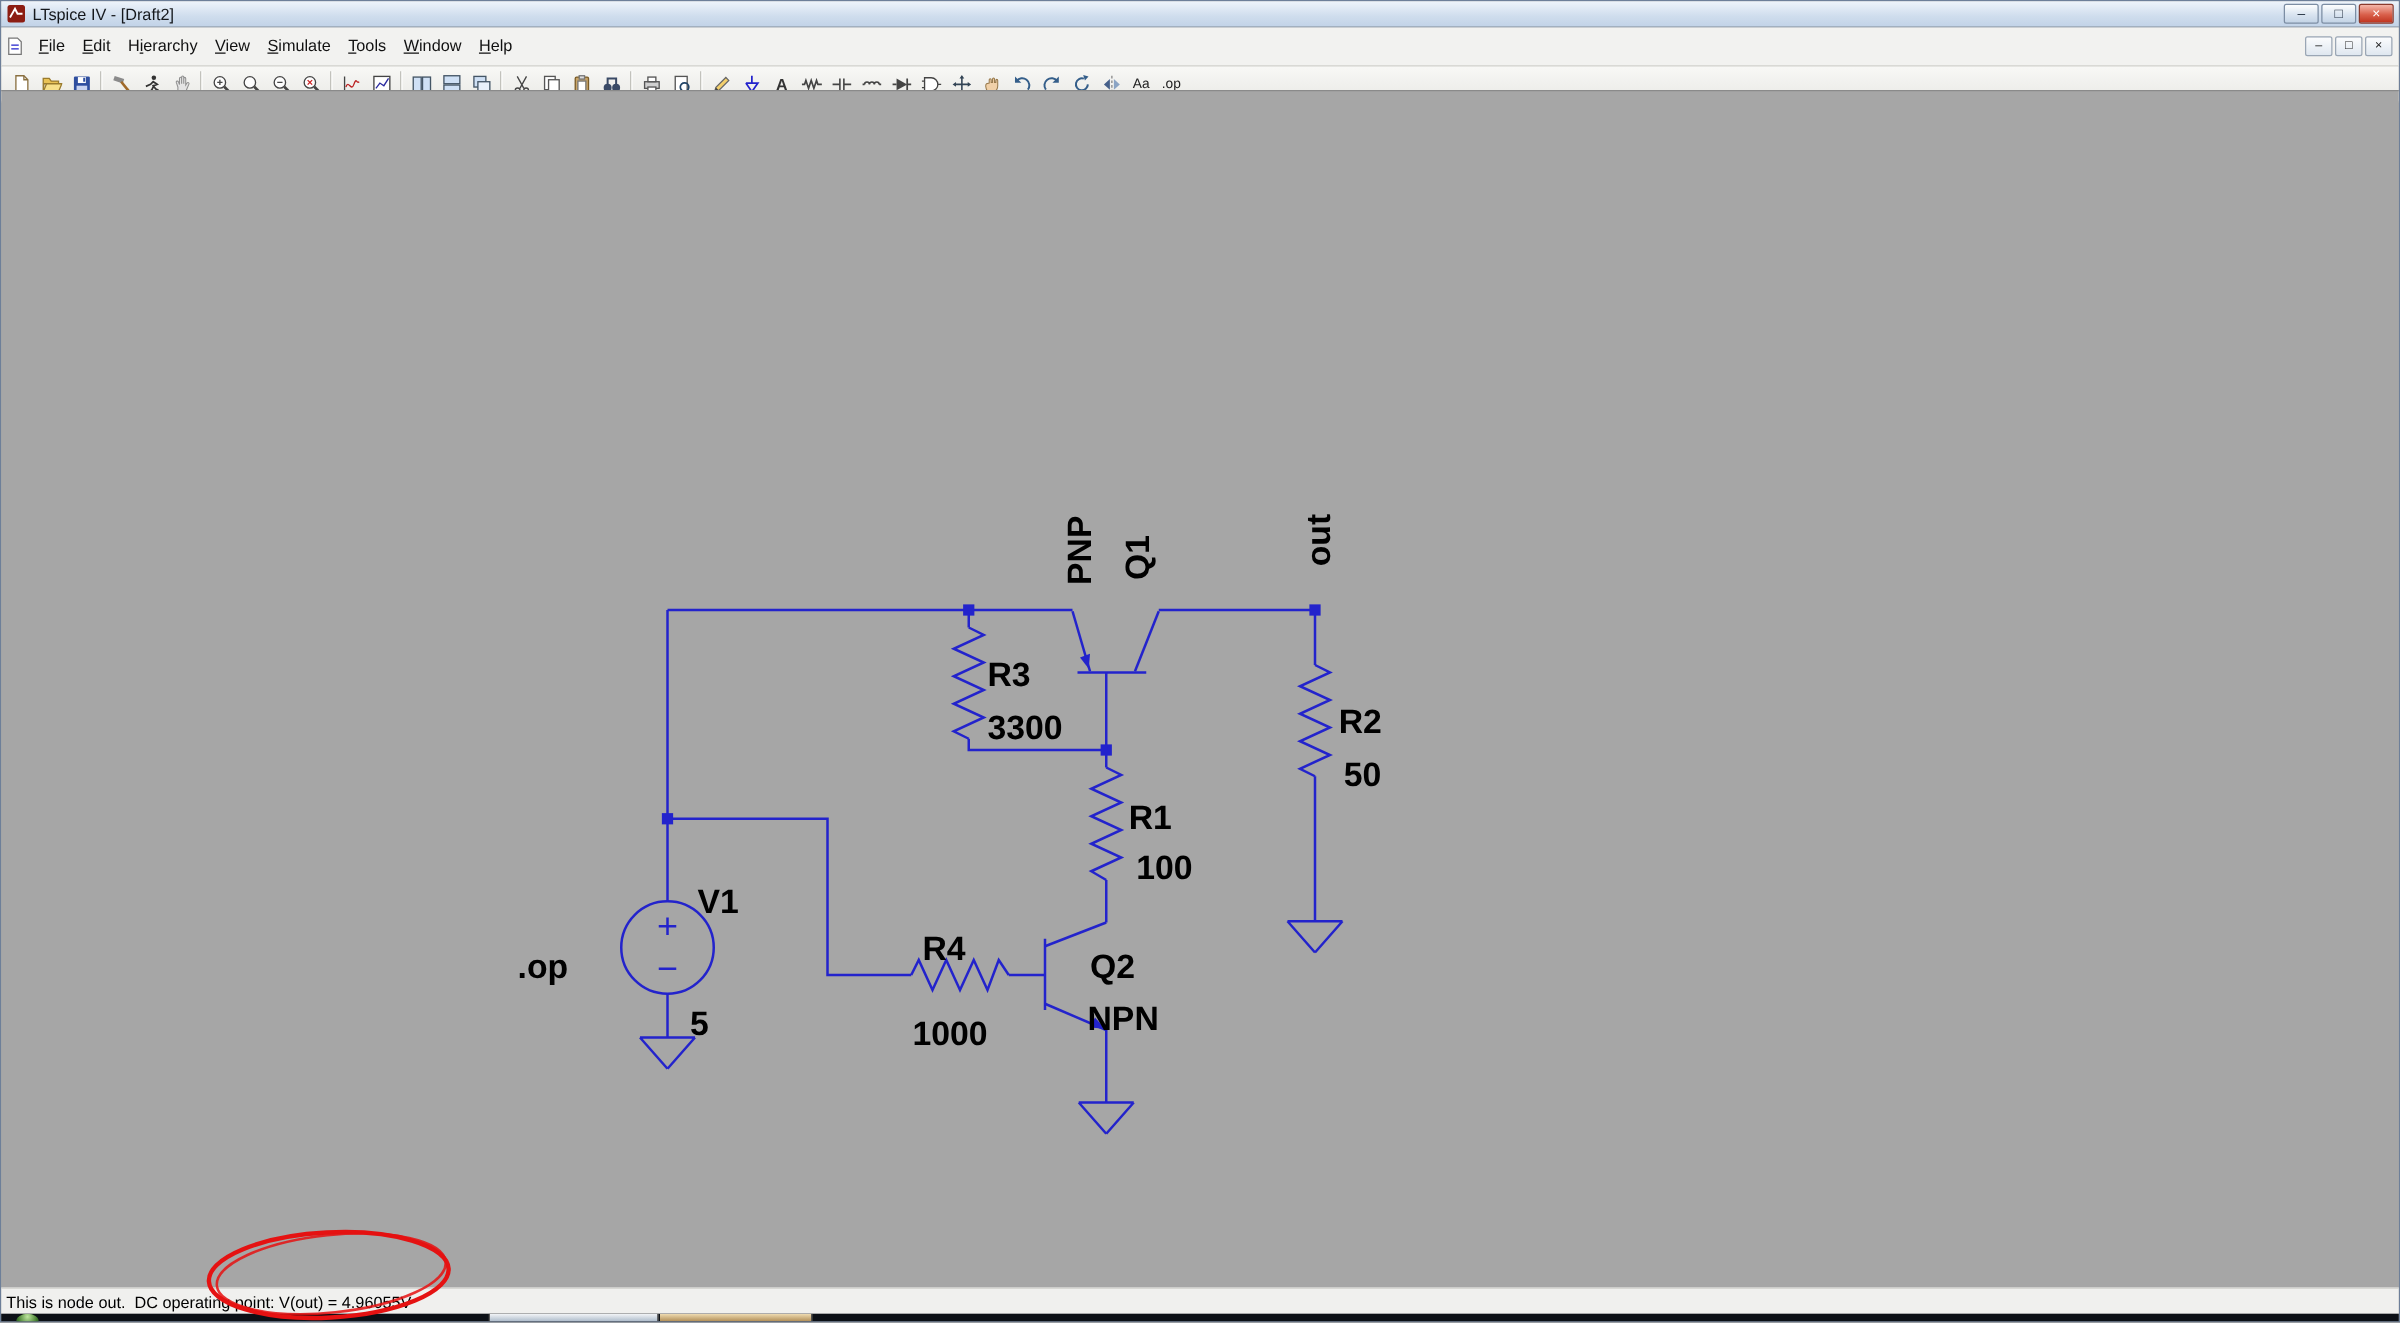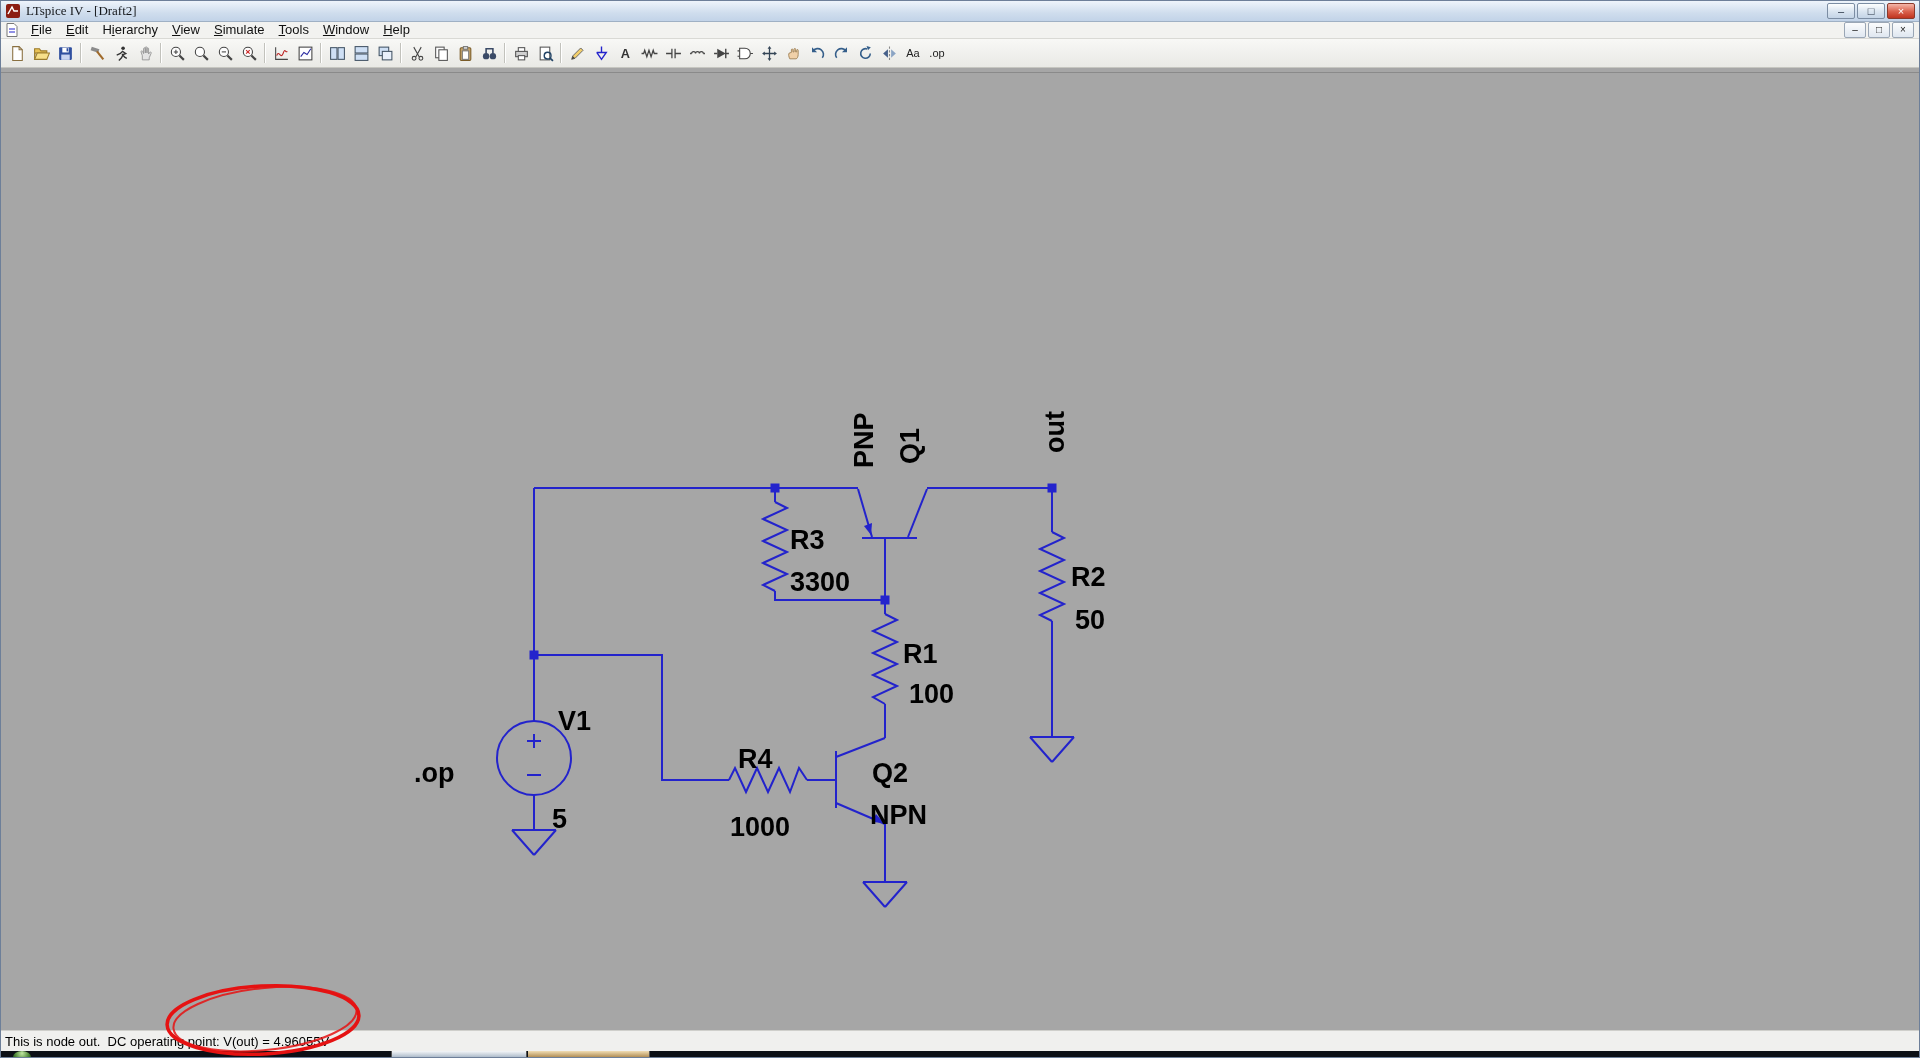--- a/index.html
+++ b/index.html
@@ -13,36 +13,36 @@
 
   
   .titlebar {
     height: 21px;
     background: linear-gradient(#eef4fb, #cfdded 60%, #c2d3e8);
     border-bottom: 1px solid #9fb0c4;
     display: flex; align-items: center;
     padding-left: 4px; gap: 5px;
     position: relative;
   }
-  .titlebar .title-text { font-size: 13px; color: #15181c; font-family: Liberation Serif, serif; }
+  .titlebar .title-text { font-size: 13px; color: #15181c; }
   .win-controls { position: absolute; right: 4px; top: 2px; display: flex; gap: 2px; }
   .win-btn {
     width: 28px; height: 16px; font-size: 11px; line-height: 14px; text-align: center;
     border: 1px solid #7c8da3; border-radius: 2px; color: #243142;
     background: linear-gradient(#fdfefe, #d9e4f0 55%, #c4d4e6);
     cursor: default;
   }
   .win-btn.close {
     background: linear-gradient(#f4b6a9, #d9604b 55%, #c0341f);
     color: #fff; border-color: #8a3a2c;
   }
 
   
   .menubar {
-    height: 17px; background: #f2f2f0; border-bottom: 1px solid #d9d9d5;
+    height: 31px; background: #f2f2f0; border-bottom: 1px solid #d9d9d5;
     display: flex; align-items: center; font-size: 13px; color: #111;
     padding: 0 3px; position: relative;
   }
   .menu-item { padding: 2px 7px 3px 7px; }
   .menu-item u { text-decoration: underline; }
   .mdi-doc-icon { width: 18px; height: 16px; display: inline-flex; margin-right: 2px; }
   .menubar .spacer { flex: 1; }
   .mdi-btn {
     width: 22px; height: 16px; margin-right: 2px; font-size: 10px; line-height: 14px;
     text-align: center; border: 1px solid #9aa6b5; border-radius: 2px;

